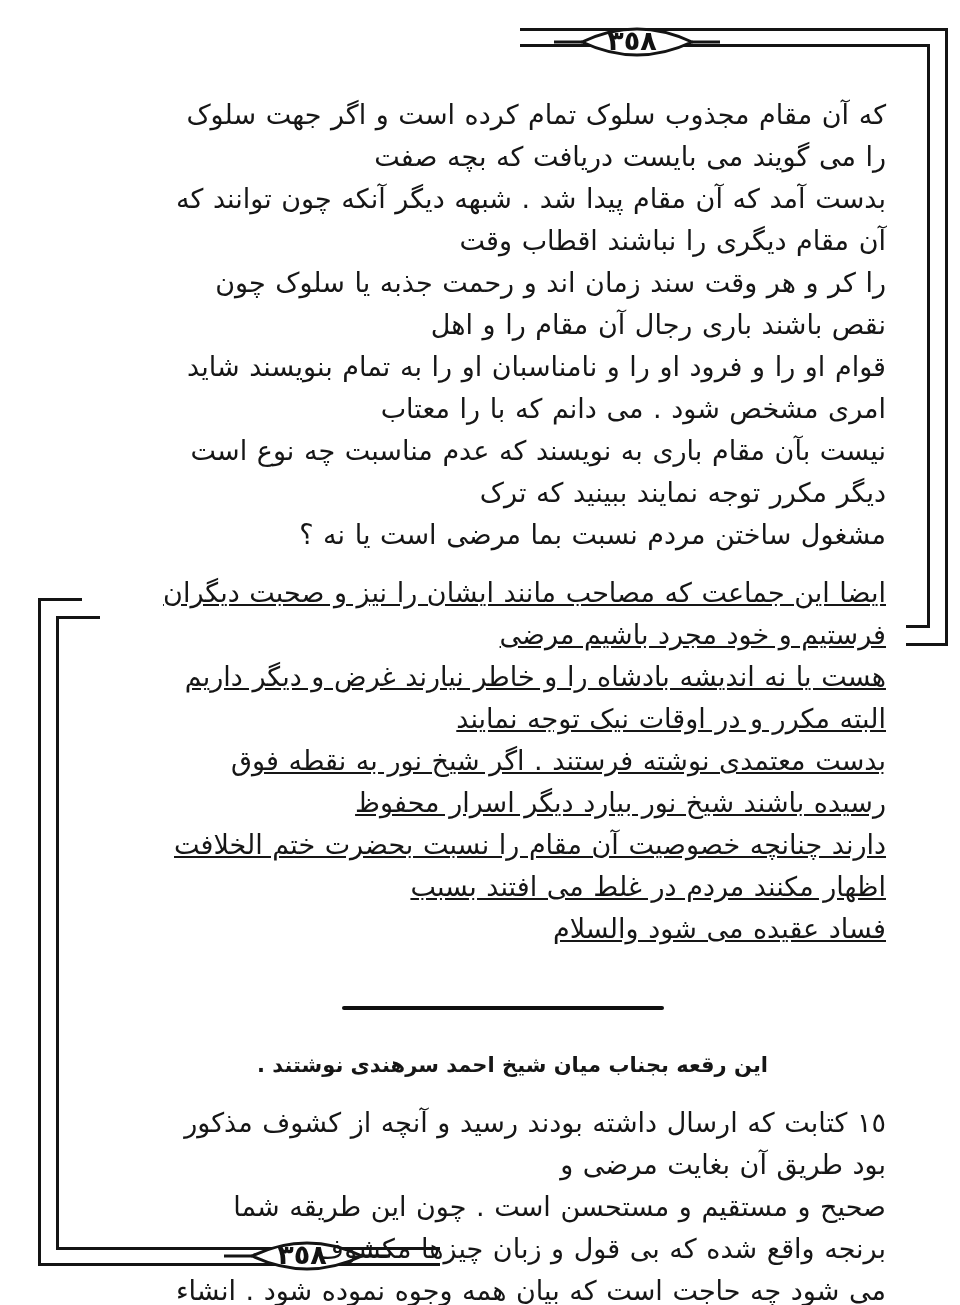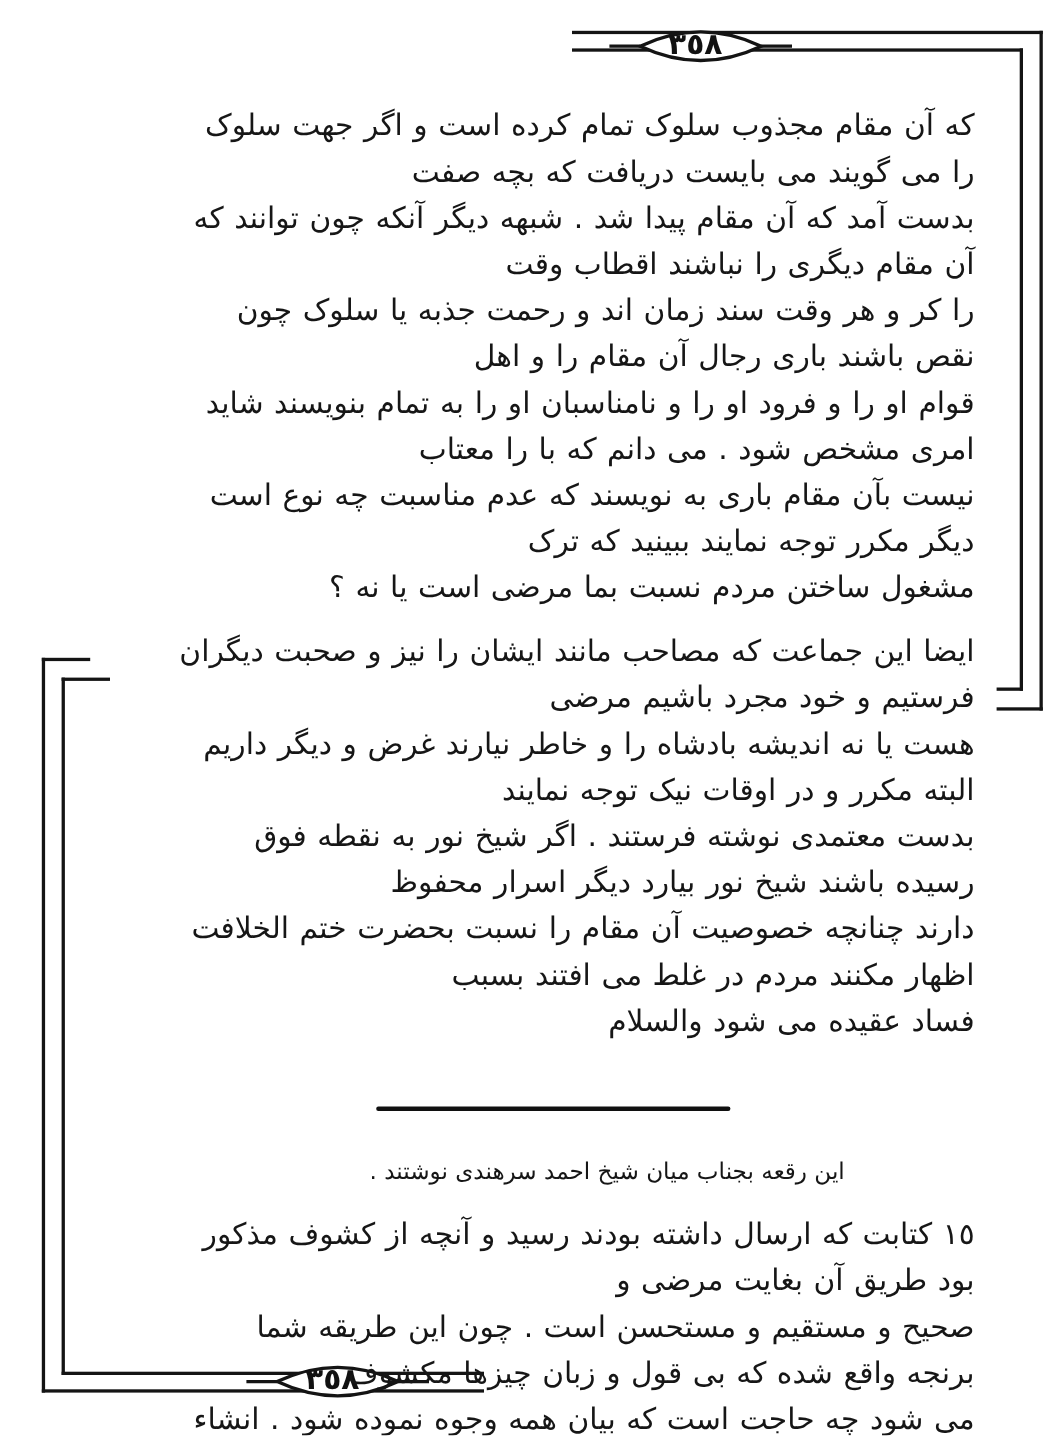--- a/index.html
+++ b/index.html
@@ -46,28 +46,28 @@
     left: 163px; right: 74px; top: 94px;
     direction: rtl;
     text-align: right;
   }
   .para {
     white-space: pre-line;
     font-size: 27px;
     line-height: 42px;
     word-spacing: 1px;
   }
-  .para-2 { margin-top: 16px; }
+  .para-2 { margin-top: 16px; text-decoration: underline; }
   .para-3 { margin-top: 22px; }
   .heading {
     font-size: 21px;
     line-height: 30px;
     white-space: pre-line;
   }
-  .heading-1 { margin: 40px 118px 0 0; }
+  .heading-1 { margin: 40px 118px 0 0; font-weight: bold; }
   .divider { height: 4px; background: #101010; border-radius: 2px; }
   .divider-1 { width: 322px; margin: 56px 222px 0 0; }
 </style>
 </head>
 <body>
 
 <div class="page" style="background: rgb(255, 255, 255); color: rgb(22, 22, 22);">
 
   <div class="rule rule-top-outer"></div>
   <div class="rule rule-top-inner"></div>

